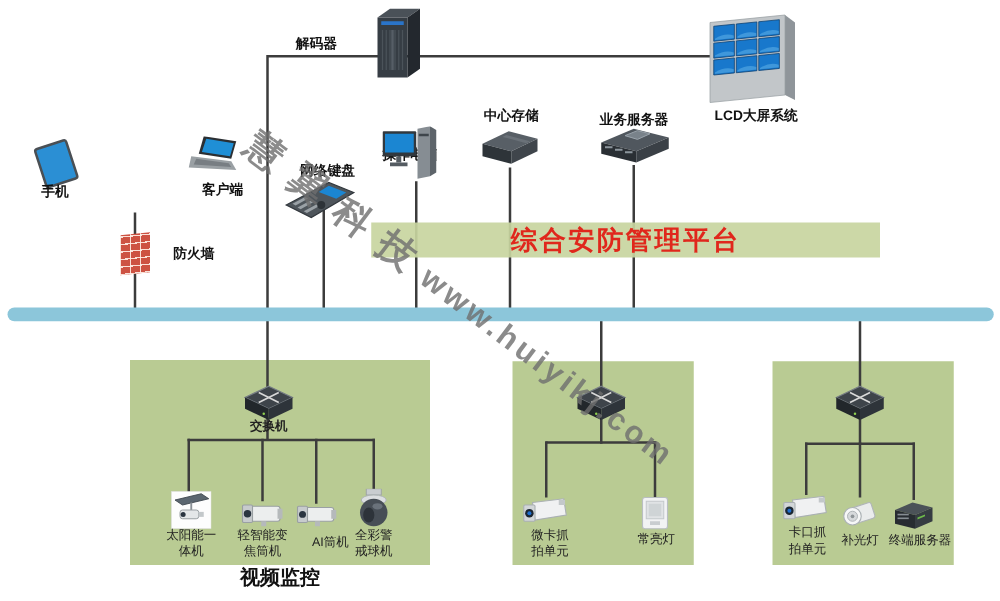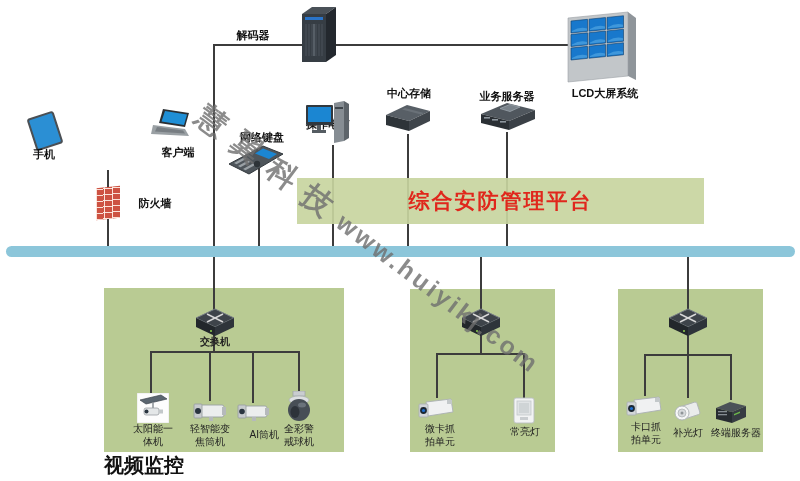--- a/index.html
+++ b/index.html
@@ -1,29 +1,29 @@
 <!DOCTYPE html>
 <html><head>
 <meta charset="utf-8">
 <style>
   html,body{margin:0;padding:0;background:#fff;}
   .stage{position:relative;width:800px;height:481px;background:#ffffff;overflow:hidden;
          font-family:"Liberation Sans",sans-serif;color:#1a1a1a;}
   
   .ln{position:absolute;background:#3c3c3c;z-index:2;}
   
-  .banner{position:absolute;left:297px;top:178px;width:407px;height:46px;
+  .banner{position:absolute;left:297px;top:178px;width:407px;height:28px;
           background:rgba(200,213,160,0.92);z-index:3;display:flex;align-items:center;justify-content:center;}
   .banner span{font-size:21px;font-weight:bold;color:#e0271c;letter-spacing:2px;}
   
   .bus{position:absolute;left:6px;top:246px;width:789px;height:11px;border-radius:6px;
        background:#8cc6da;z-index:3;}
   
   .gbox{position:absolute;background:#b9cb93;z-index:0;}
-  .gtitle{position:absolute;z-index:4;font-size:20px;font-weight:bold;color:#111;text-align:left;}
+  .gtitle{position:absolute;z-index:4;font-size:16px;font-weight:bold;color:#111;text-align:center;}
   
   .toplbl{position:absolute;z-index:4;font-size:11px;font-weight:600;color:#111;text-align:center;line-height:13px;}
   .dlbl{position:absolute;z-index:4;font-size:10px;color:#222;text-align:center;line-height:12.5px;}
   .icon{position:absolute;z-index:4;}
   
   .tablet{width:24px;height:30px;background:#2b8fd4;border:2px solid #4a4f54;border-radius:3px;
           transform:rotate(-18deg);}
   
   .fwall{width:24px;height:32px;background:#cd5242;transform:skewY(-6deg);
     background-image:

